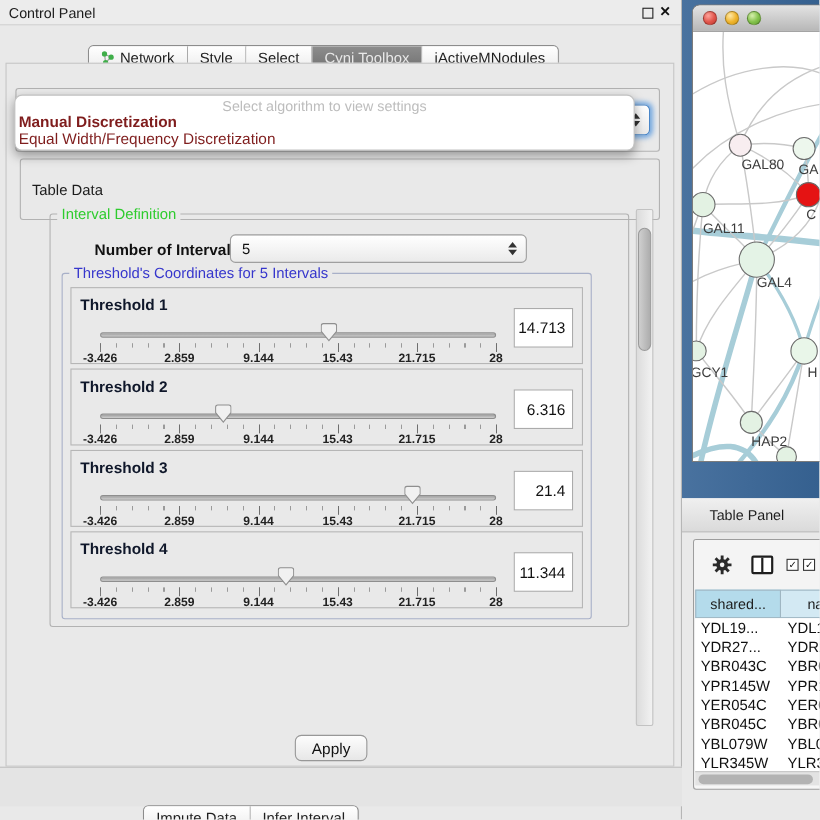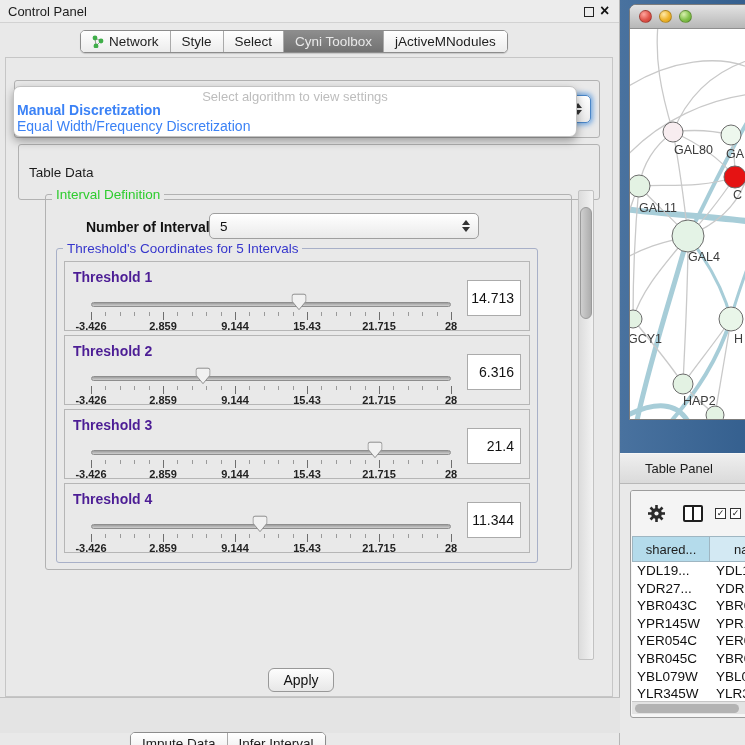--- a/index.html
+++ b/index.html
@@ -11,21 +11,21 @@
   .cp { position:absolute; left:0; top:0; width:620px; height:745px; background:#e9e9e9; border-right:1px solid #b6b6b6; }
   .cp-titlebar { position:absolute; left:0; top:0; width:100%; height:23px; background:#ececec; border-bottom:1px solid #d2d2d2; }
   .cp-title { position:absolute; left:8px; top:4px; font-size:13px; color:#1c1c1c; }
   .win-float { position:absolute; left:584px; top:7px; width:10px; height:10px; border:1.5px solid #222; background:transparent; }
   .win-close { position:absolute; left:600px; top:1px; font-size:16px; font-weight:bold; color:#111; line-height:20px; }
 
   .seg-bar { position:absolute; display:flex; height:23px; border:1px solid #8c8c8c; border-radius:5px; overflow:hidden; background:#fff; box-shadow:0 1px 1px rgba(0,0,0,.15); }
   .seg { display:flex; align-items:center; gap:5px; padding:0 11px; font-size:13.5px; color:#1e1e1e; background:linear-gradient(#ffffff,#ececec); border-right:1px solid #aaa; white-space:nowrap; }
   .seg:last-child { border-right:none; }
   .seg.active { background:linear-gradient(#8d8d8d,#727272); color:#e9e9e9; }
-  .cp-tabs { left:80px; top:30px; }
+  .cp-tabs { left:80px; top:41px; }
   .cp-bottombar { position:absolute; left:0; top:697px; width:620px; height:36px; background:#e4e4e4; border-top:1px solid #c0c0c0; }
   .cp-bottom-tabs { left:130px; top:6px;margin-top:28px; }
 
   .cp-content { position:absolute; left:5px; top:57px; width:608px; height:640px; border:1px solid #c6c6c6; background:#e9e9e9; }
 
   .group { position:absolute; border:1px solid #b2b2b2; border-radius:3px; }
   .group-label { position:absolute; top:-8px; left:6px; padding:0 4px; background:#e9e9e9; font-size:13.5px; }
   .glabel-black { color:#1c1c1c;margin-top:28px; }
   .glabel-green { color:#2ecc2e; }
   .glabel-blue  { color:#3636cc; }
@@ -33,33 +33,33 @@
   .combo { position:absolute; background:linear-gradient(#ffffff,#eaeaea); border:1px solid #9f9f9f; border-radius:5px; font-size:13.5px; color:#111; display:flex; align-items:center; padding:0 10px; }
   .combo .stepper { position:absolute; right:8px; top:50%; transform:translateY(-50%); display:flex; flex-direction:column; gap:2px; }
   .stepper i { display:block; width:0; height:0; border-left:4px solid transparent; border-right:4px solid transparent; }
   .stepper .up { border-bottom:5px solid #333; }
   .stepper .dn { border-top:5px solid #333; }
   .combo.focusring { box-shadow:0 0 5px 2px #74a8e0; border-color:#4a86c8; }
 
   
   .algo-popup { position:absolute; left:13px; top:86px; width:564px; height:51px; background:#fff; border:1px solid #c2c2c2; border-radius:7px; box-shadow:0 4px 10px rgba(0,0,0,.35); z-index:30; overflow:hidden; }
   .algo-hint { position:absolute; left:0; top:2px; width:100%; text-align:center; font-size:13px; color:#bdbdbd; }
-  .algo-opt { position:absolute; left:3px; font-size:14px; color:#3b82f6; white-space:nowrap; }
+  .algo-opt { position:absolute; left:3px; font-size:14px; color:#7f1d1d; white-space:nowrap; }
   .algo-opt.active { font-weight:bold; top:15px; }
   .algo-opt.second { top:31px; }
 
   
   .scroll-area { position:absolute; left:0; top:188px; width:620px; height:474px; overflow:hidden; }
   .vscroll { position:absolute; left:578px; top:2px; width:16px; height:470px; background:linear-gradient(to right,#dcdcdc,#f2f2f2); border:1px solid #c2c2c2; border-radius:2px; }
   .vscroll .vthumb { position:absolute; left:1px; top:16px; width:12px; height:112px; background:linear-gradient(to right,#cfcfcf,#adadad); border:1px solid #9a9a9a; border-radius:7px; }
 
   .lbl-bold { font-weight:bold; font-size:14px; color:#111; position:absolute; }
 
   .threshold-panel { position:relative; width:466px; height:70px; border:1px solid #b6b6b6; background:#e9e9e9; margin:0 0 4px 0; }
-  .t-label { position:absolute; left:8px; top:7px; font-weight:bold; font-size:14px; color:#4c1d95; }
+  .t-label { position:absolute; left:8px; top:7px; font-weight:bold; font-size:14px; color:#0f172a; }
   .t-track { position:absolute; left:26px; top:40px; width:360px; height:5px; background:linear-gradient(#9d9d9d,#cfcfcf); border:1px solid #8e8e8e; border-radius:3px; }
   .t-thumbwrap { position:absolute; left:26px; top:31px; width:360px; height:18px; }
   .thumb { position:absolute; top:0; transform:translateX(-50%); }
   .t-ticks { position:absolute; left:26px; top:50px; width:361px; height:8px;
      background-image:
        repeating-linear-gradient(to right,#6e6e6e 0 1px,transparent 1px 72px),
        repeating-linear-gradient(to right,#9a9a9a 0 1px,transparent 1px 14.4px);
      background-size:100% 8px,100% 4px; background-repeat:no-repeat; }
   .scale-labels { position:absolute; left:26px; top:56px; width:360px; height:12px; }
   .scale-labels span { position:absolute; transform:translateX(-50%); font-size:11px; font-weight:bold; color:#222; top:2px; white-space:nowrap; }

